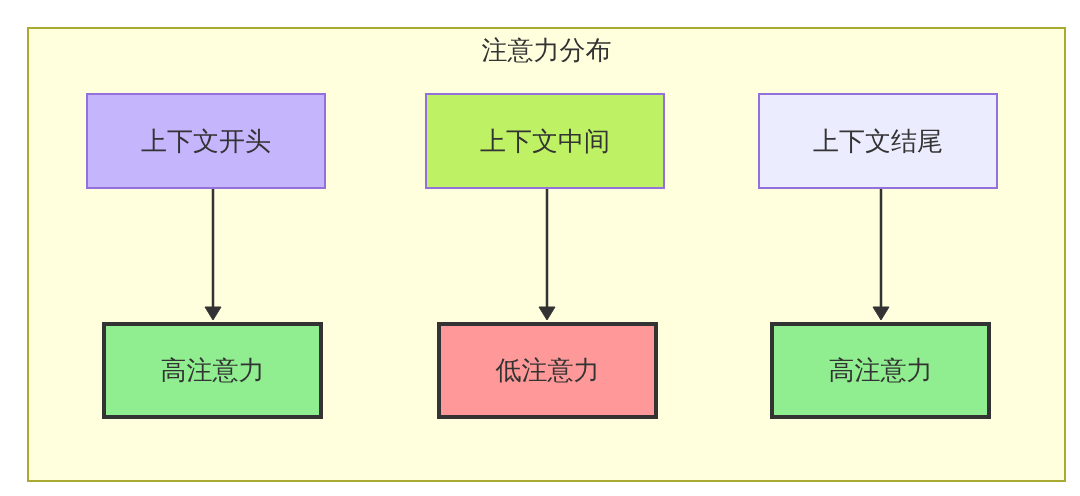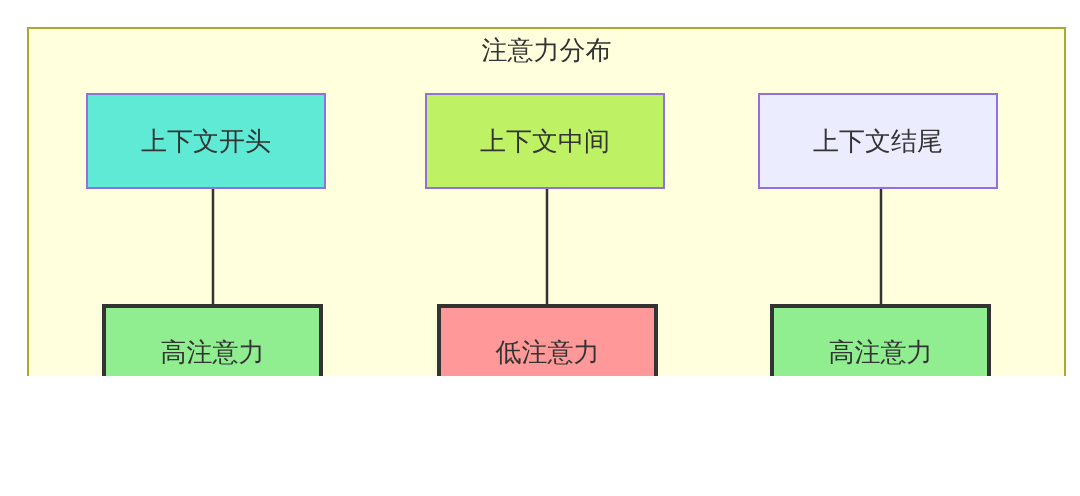--- a/index.html
+++ b/index.html
@@ -7,21 +7,21 @@
     padding: 0;
     background: #ffffff;
     width: 1080px;
     height: 496px;
     font-family: "Liberation Sans", "DejaVu Sans", sans-serif;
     color: #333333;
   }
   .stage {
     position: relative;
     width: 1080px;
-    height: 376px;
+    height: 496px;
     overflow: hidden;
   }
   .cluster {
     position: absolute;
     left: 27px;
     top: 27px;
     width: 1039px;
     height: 455px;
     box-sizing: border-box;
     border: 2px solid #aaaa33;
@@ -49,21 +49,21 @@
     white-space: nowrap;
   }
   .source-node {
     top: 64px;
     width: 240px;
     height: 96px;
     border: 2px solid #9370db;
     background: #ececff;
   }
   .target-node {
-    top: 275px;
+    top: 293px;
     width: 221px;
     height: 97px;
     border: 4px solid #333333;
   }
   .arrow {
     position: absolute;
     top: 160px;
     width: 20px;
     height: 131px;
   }
@@ -77,21 +77,21 @@
   }
 </style>
 </head>
 <body>
 
 <div class="stage">
   <div class="cluster" style="background-color: rgb(255, 255, 222); border-color: rgb(170, 170, 51);">
 
     <div class="cluster-title" style="color: rgb(51, 51, 51);">注意力分布</div>
 
-    <div class="node source-node" style="left: 57px; background-color: #5eead4; border-color: rgb(147, 112, 219);">上下文开头</div>
+    <div class="node source-node" style="left: 57px; background-color: #c4b5fd; border-color: rgb(147, 112, 219);">上下文开头</div>
 
     <svg class="arrow" style="left:174px" viewBox="0 0 20 131">
       <line x1="10" y1="0" x2="10" y2="119"></line>
       <polygon points="2,118 18,118 10,131"></polygon>
     </svg>
 
     <div class="node target-node" style="left: 73px; background-color: rgb(144, 238, 144); border-color: rgb(51, 51, 51);">高注意力</div>
 
     <div class="node source-node" style="left: 396px; background-color: #bef264; border-color: rgb(147, 112, 219);">上下文中间</div>
 

